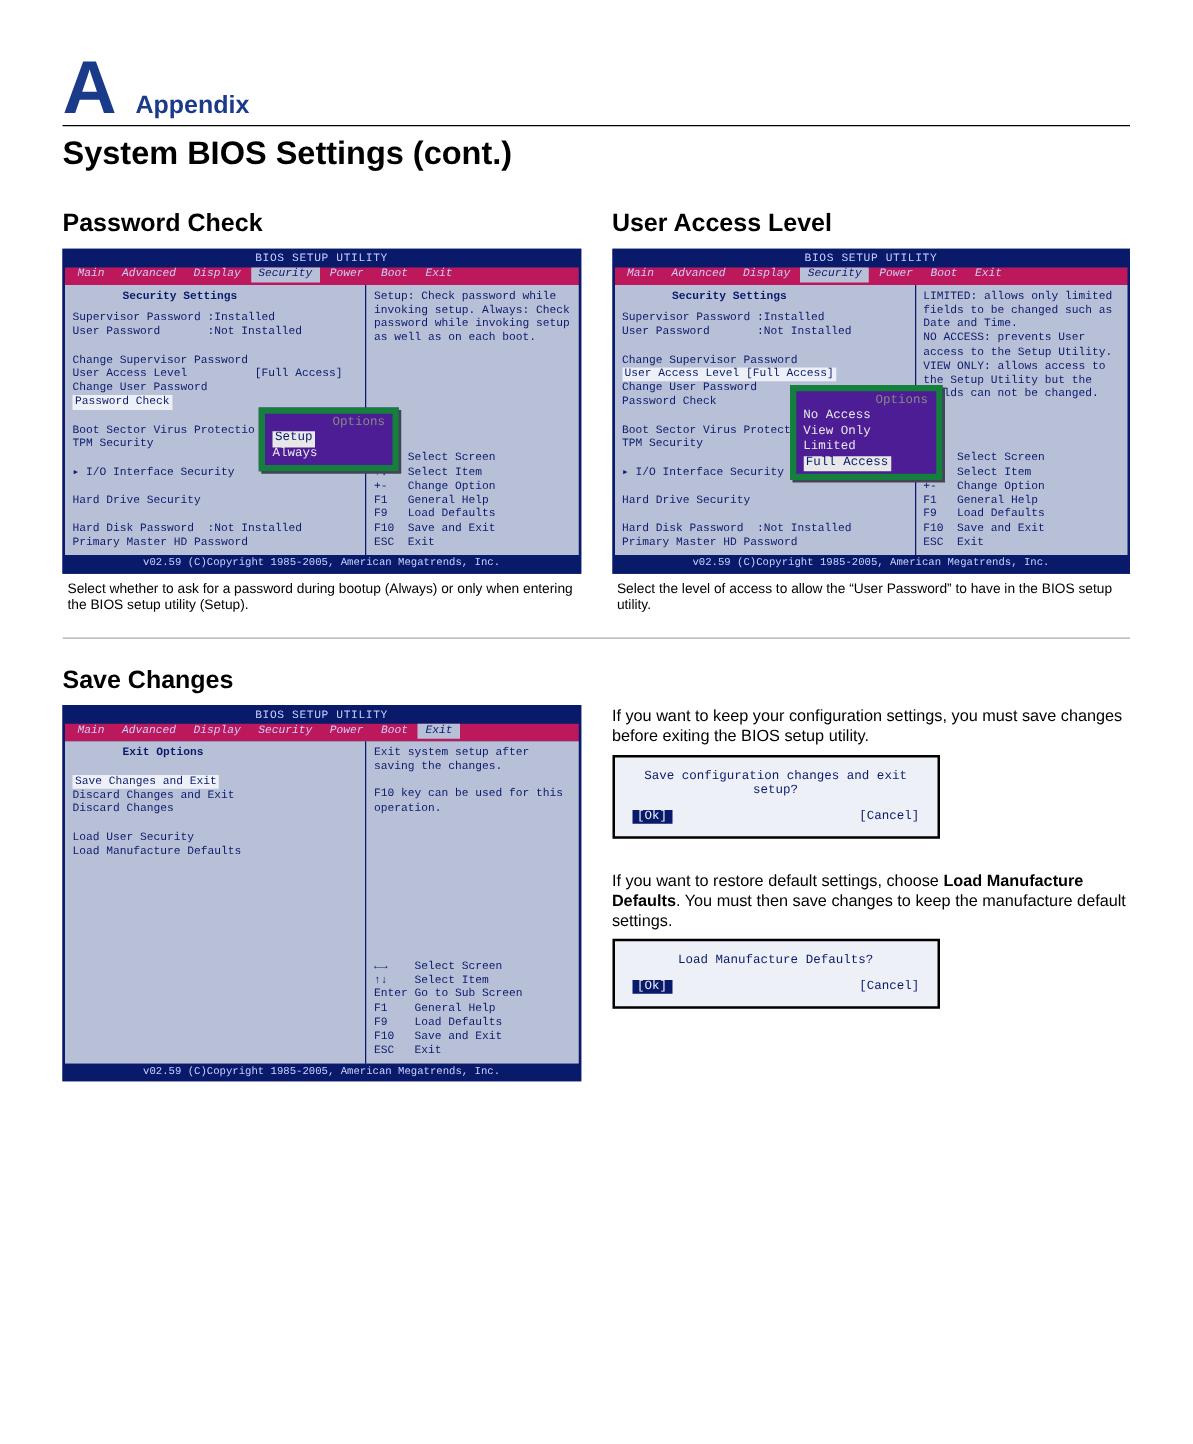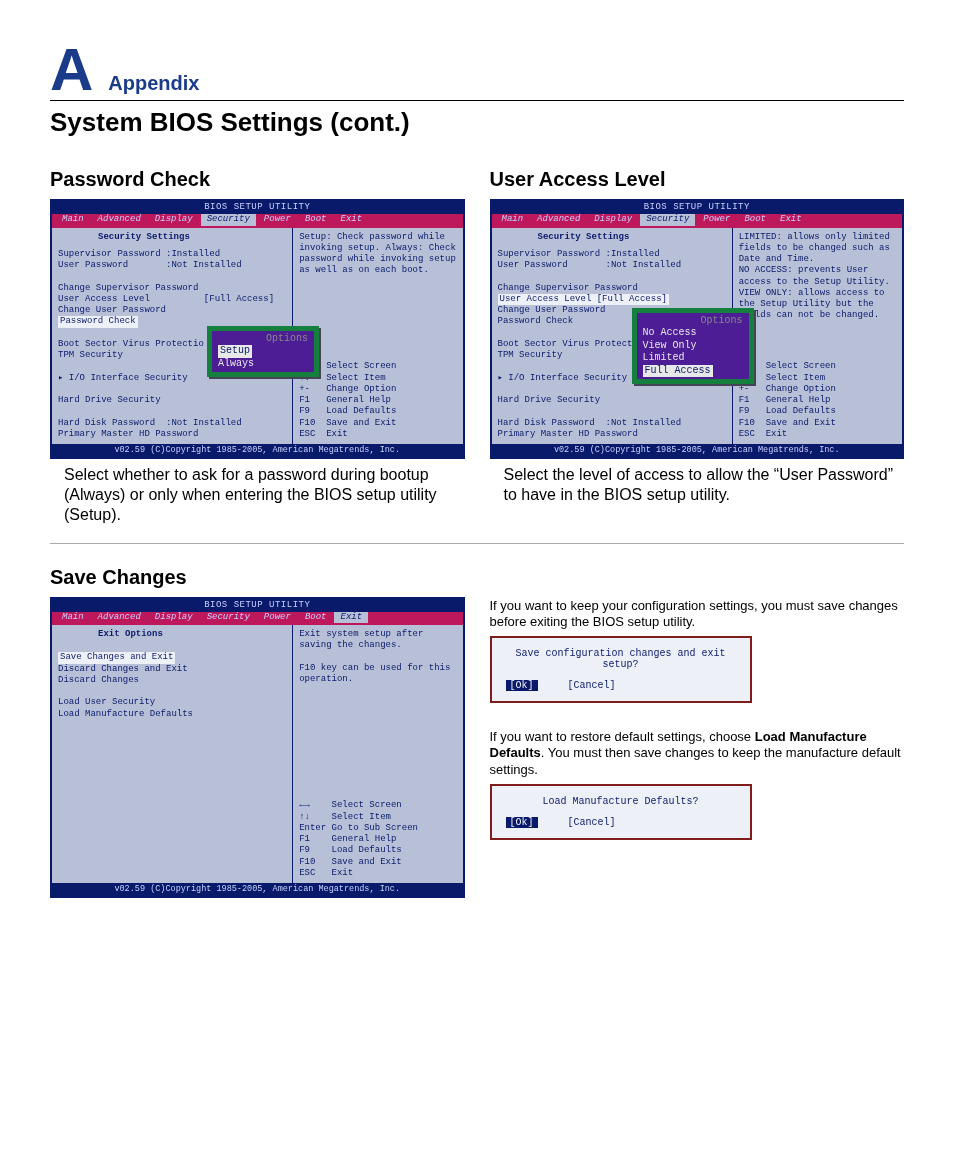--- a/index.html
+++ b/index.html
@@ -43,23 +43,23 @@
   .col {
     flex: 1;
     min-width: 0;
   }
   .section-heading {
     font-size: 20px;
     font-weight: bold;
     margin: 0 0 8px 0;
   }
   .caption {
-    font-size: 16px;
+    font-size: 11px;
     line-height: 1.25;
-    margin: 6px 4px 0 14px;
+    margin: 6px 4px 0 4px;
   }
   hr.div {
     border: none;
     border-top: 1px solid #aaa;
     margin: 18px 0 22px 0;
   }
 
   
   .bios {
     width: 100%;
@@ -150,37 +150,37 @@
   .bios-footer {
     background: #0a1a6a;
     color: #c8d0ff;
     text-align: center;
     padding: 1px 0;
     font-size: 8.5px;
   }
 
   
   .dialog {
-    border: 2px solid #7f1d1d;
+    border: 2px solid #000000;
     background: #eef0f8;
     color: #0a1a6a;
     font-family: "Courier New", monospace;
     font-size: 10px;
     padding: 10px 14px;
     width: 230px;
     margin-top: 6px;
   }
   .dialog .msg {
     text-align: center;
     margin-bottom: 10px;
     white-space: pre-line;
   }
   .dialog .btns {
     display: flex;
-    justify-content: flex-start;
+    justify-content: space-between;
     gap: 30px;
   }
   .dialog .btn-sel {
     background: #0a1a6a;
     color: #eef0f8;
     padding: 0 4px;
   }
   .right-text {
     font-size: 13px;
     line-height: 1.25;

